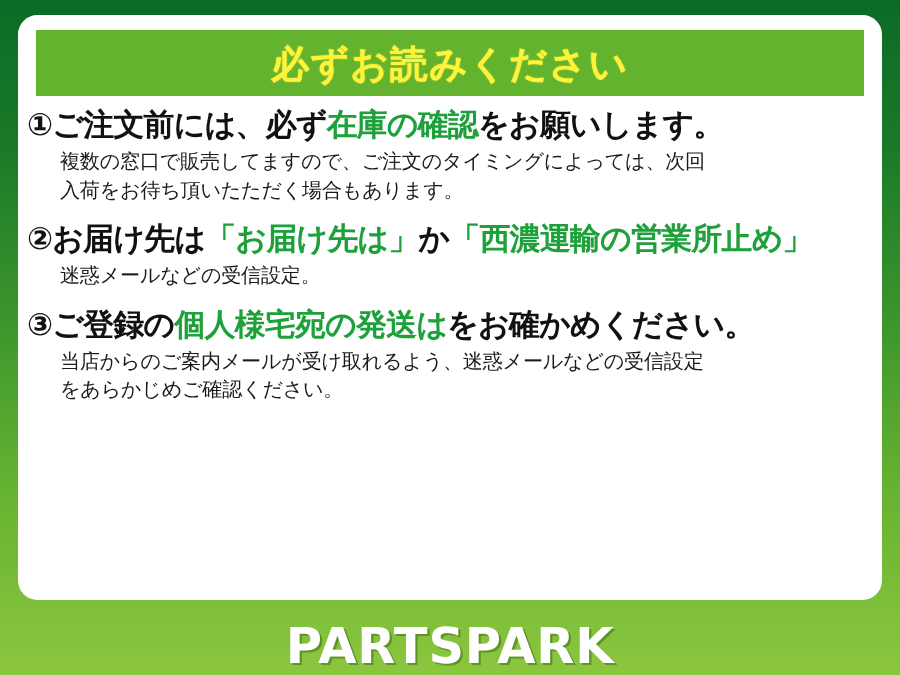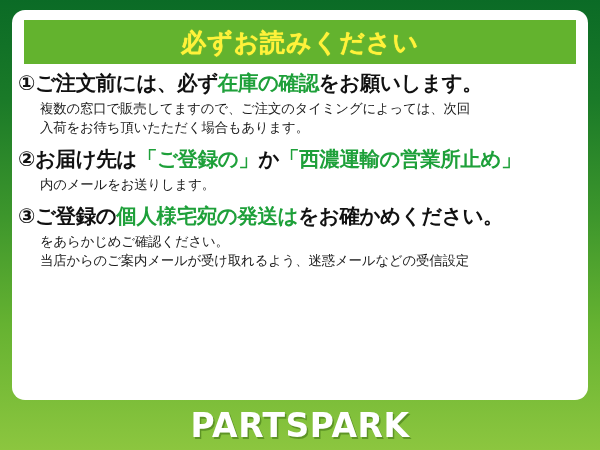--- a/index.html
+++ b/index.html
@@ -94,21 +94,21 @@
     display: block;
     white-space: nowrap;
   }
   .footer {
     position: absolute;
     left: 0;
     bottom: 0;
     width: 600px;
     height: 50px;
     display: flex;
-    align-items: center;
+    align-items: flex-end;
     justify-content: center;
   }
   .brand {
     color: #ffffff;
     font-size: 33px;
     font-weight: bold;
     letter-spacing: 0.5px;
     font-family: "DejaVu Sans", "Liberation Sans", sans-serif;
     text-shadow: 1.5px 1.5px 0 rgba(60,110,20,0.55);
   }
@@ -131,31 +131,31 @@
 
       <div class="item">
         <div class="item-heading"><span>①</span><span>ご注文前には、必ず</span><span class="hl">在庫の確認</span><span>をお願いします。</span></div>
         <div class="item-body">
           <span class="line">複数の窓口で販売してますので、ご注文のタイミングによっては、次回</span>
           <span class="line">入荷をお待ち頂いたただく場合もあります。</span>
         </div>
       </div>
 
       <div class="item">
-        <div class="item-heading"><span>②</span><span>お届け先は</span><span class="hl">「ご登録の」</span><span>か</span><span class="hl">「西濃運輸の営業所止め」</span></div>
+        <div class="item-heading"><span>②</span><span>お届け先は</span><span class="hl">「お届け先は」</span><span>か</span><span class="hl">「西濃運輸の営業所止め」</span></div>
         <div class="item-body">
-          <span class="line">内のメールをお送りします。</span>
+          <span class="line">迷惑メールなどの受信設定。</span>
         </div>
       </div>
 
       <div class="item">
         <div class="item-heading"><span>③</span><span>ご登録の</span><span class="hl">個人様宅宛の発送は</span><span>をお確かめください。</span></div>
         <div class="item-body">
+          <span class="line">当店からのご案内メールが受け取れるよう、迷惑メールなどの受信設定</span>
           <span class="line">をあらかじめご確認ください。</span>
-          <span class="line">当店からのご案内メールが受け取れるよう、迷惑メールなどの受信設定</span>
         </div>
       </div>
 
     </div>
   </div>
 
   <div class="footer">
     <span class="brand">PARTSPARK</span>
   </div>
 

